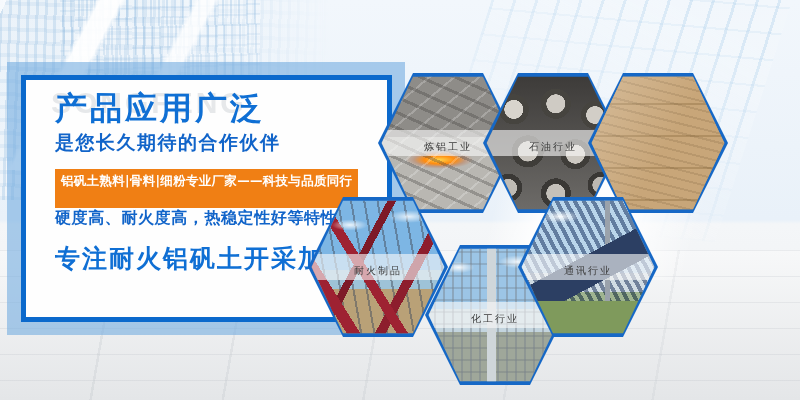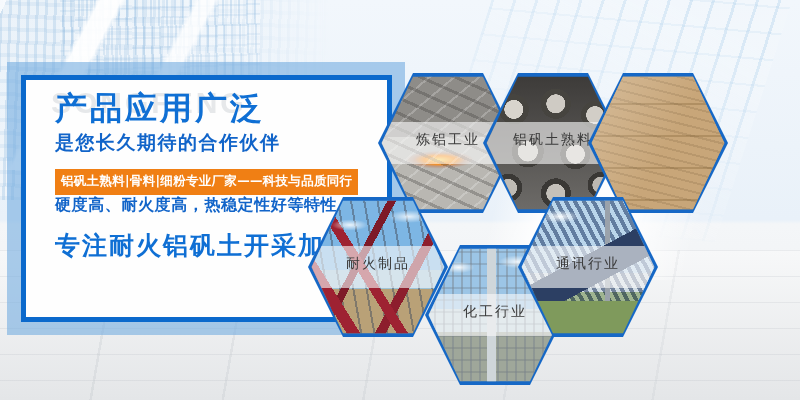--- a/index.html
+++ b/index.html
@@ -59,42 +59,42 @@
     letter-spacing:3px;color:#e6e8ea;line-height:1;white-space:nowrap;
     font-family:"Liberation Sans",sans-serif;}
   .headline{position:relative;font-size:32px;font-weight:bold;color:#0f6fd4;
     letter-spacing:3px;line-height:1.05;white-space:nowrap;
     font-family:"DejaVu Sans","Liberation Sans",sans-serif;}
   .subhead{position:relative;margin-top:4px;font-size:19px;font-weight:bold;
     color:#1164c9;letter-spacing:1.5px;white-space:nowrap;
     font-family:"DejaVu Sans","Liberation Sans",sans-serif;}
   .orange-band{position:relative;margin-top:13px;display:inline-block;
     background:#f07f14;color:#ffffff;font-size:12.5px;font-weight:bold;
-    padding:4px 6px 5px 6px;letter-spacing:.3px;white-space:nowrap;
+    padding:4px 6px 18px 6px;letter-spacing:.3px;white-space:nowrap;
     font-family:"DejaVu Sans","Liberation Sans",sans-serif;}
   .feature{position:relative;font-size:16px;font-weight:bold;
     color:#1164c9;letter-spacing:.6px;white-space:nowrap;
     font-family:"DejaVu Sans","Liberation Sans",sans-serif;}
   .tagline{position:relative;margin-top:13px;font-size:25px;font-weight:bold;
     color:#0f6fd4;letter-spacing:2px;white-space:nowrap;
     font-family:"DejaVu Sans","Liberation Sans",sans-serif;}
 
   
   .hex{position:absolute;width:140px;height:140px;
     -webkit-clip-path:polygon(25% 0%,75% 0%,100% 50%,75% 100%,25% 100%,0% 50%);
     clip-path:polygon(25% 0%,75% 0%,100% 50%,75% 100%,25% 100%,0% 50%);
     background:#1668c6;z-index:8;}
   .hex-in{position:absolute;left:0;top:0;width:140px;height:140px;
     -webkit-clip-path:polygon(25% 2.6%,75% 2.6%,97.4% 50%,75% 97.4%,25% 97.4%,2.6% 50%);
     clip-path:polygon(25% 2.6%,75% 2.6%,97.4% 50%,75% 97.4%,25% 97.4%,2.6% 50%);
     overflow:hidden;}
   .photo{position:absolute;inset:0;}
   .hex-label{position:absolute;left:0;top:50%;transform:translateY(-50%);
-    width:140px;height:42px;line-height:34px;text-align:center;
-    background:rgba(248,248,248,.62);color:#3a3a3a;font-size:14px;
+    width:140px;height:26px;line-height:34px;text-align:center;
+    background:rgba(248,248,248,.62);color:#3a3a3a;font-size:10px;
     letter-spacing:2px;font-family:"DejaVu Sans","Liberation Sans",sans-serif;}
 
   
   .ph-smelt{background:
       radial-gradient(ellipse 34px 9px at 44% 62%,#ffd24a 0%,#ff8c10 45%,rgba(200,70,0,.25) 75%,transparent 100%),
       linear-gradient(to bottom,#8e8c88 0 46%,#b9b7b2 46% 100%),
       repeating-linear-gradient(96deg,rgba(70,68,66,.35) 0 2px,transparent 2px 11px);}
   .ph-smelt:after{content:"";position:absolute;inset:0;
     background:repeating-linear-gradient(24deg,rgba(60,58,56,.3) 0 3px,transparent 3px 14px),
                repeating-linear-gradient(-40deg,rgba(255,255,255,.22) 0 2px,transparent 2px 16px);}
@@ -169,21 +169,21 @@
 
   <div class="hex" style="left:378px;top:73px;">
     <div class="hex-in">
       <div class="photo ph-smelt"></div>
       <div class="hex-label">炼铝工业</div>
     </div>
   </div>
   <div class="hex" style="left:483px;top:73px;">
     <div class="hex-in">
       <div class="photo ph-cast"></div>
-      <div class="hex-label">铝矾土熟料</div>
+      <div class="hex-label">石油行业</div>
     </div>
   </div>
   <div class="hex" style="left:588px;top:73px;">
     <div class="hex-in">
       <div class="photo ph-brick"></div>
     </div>
   </div>
 
   <div class="hex" style="left:308px;top:197px;">
     <div class="hex-in">

